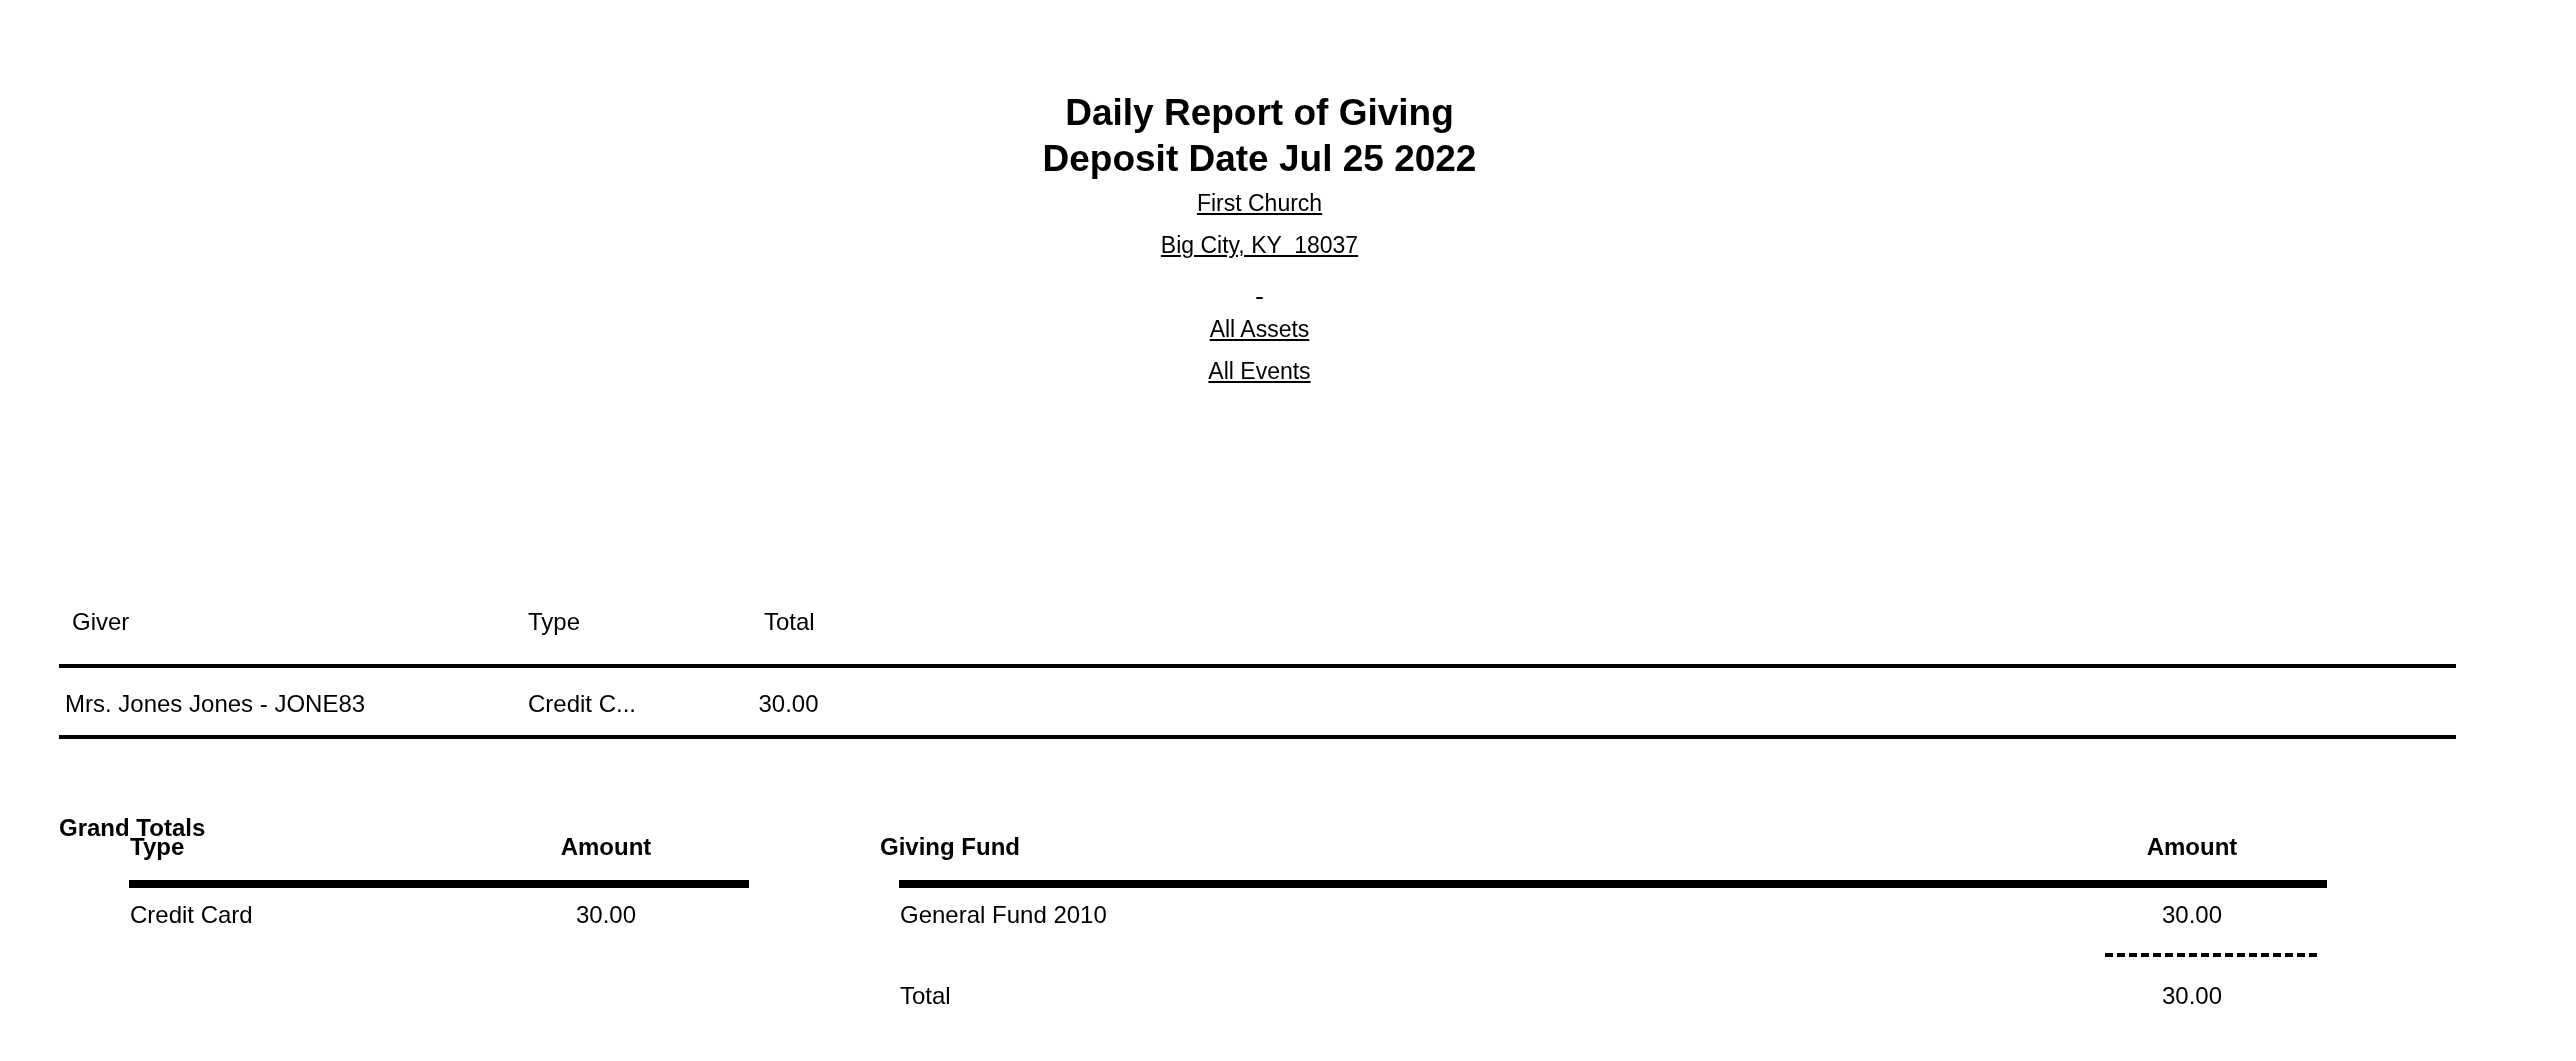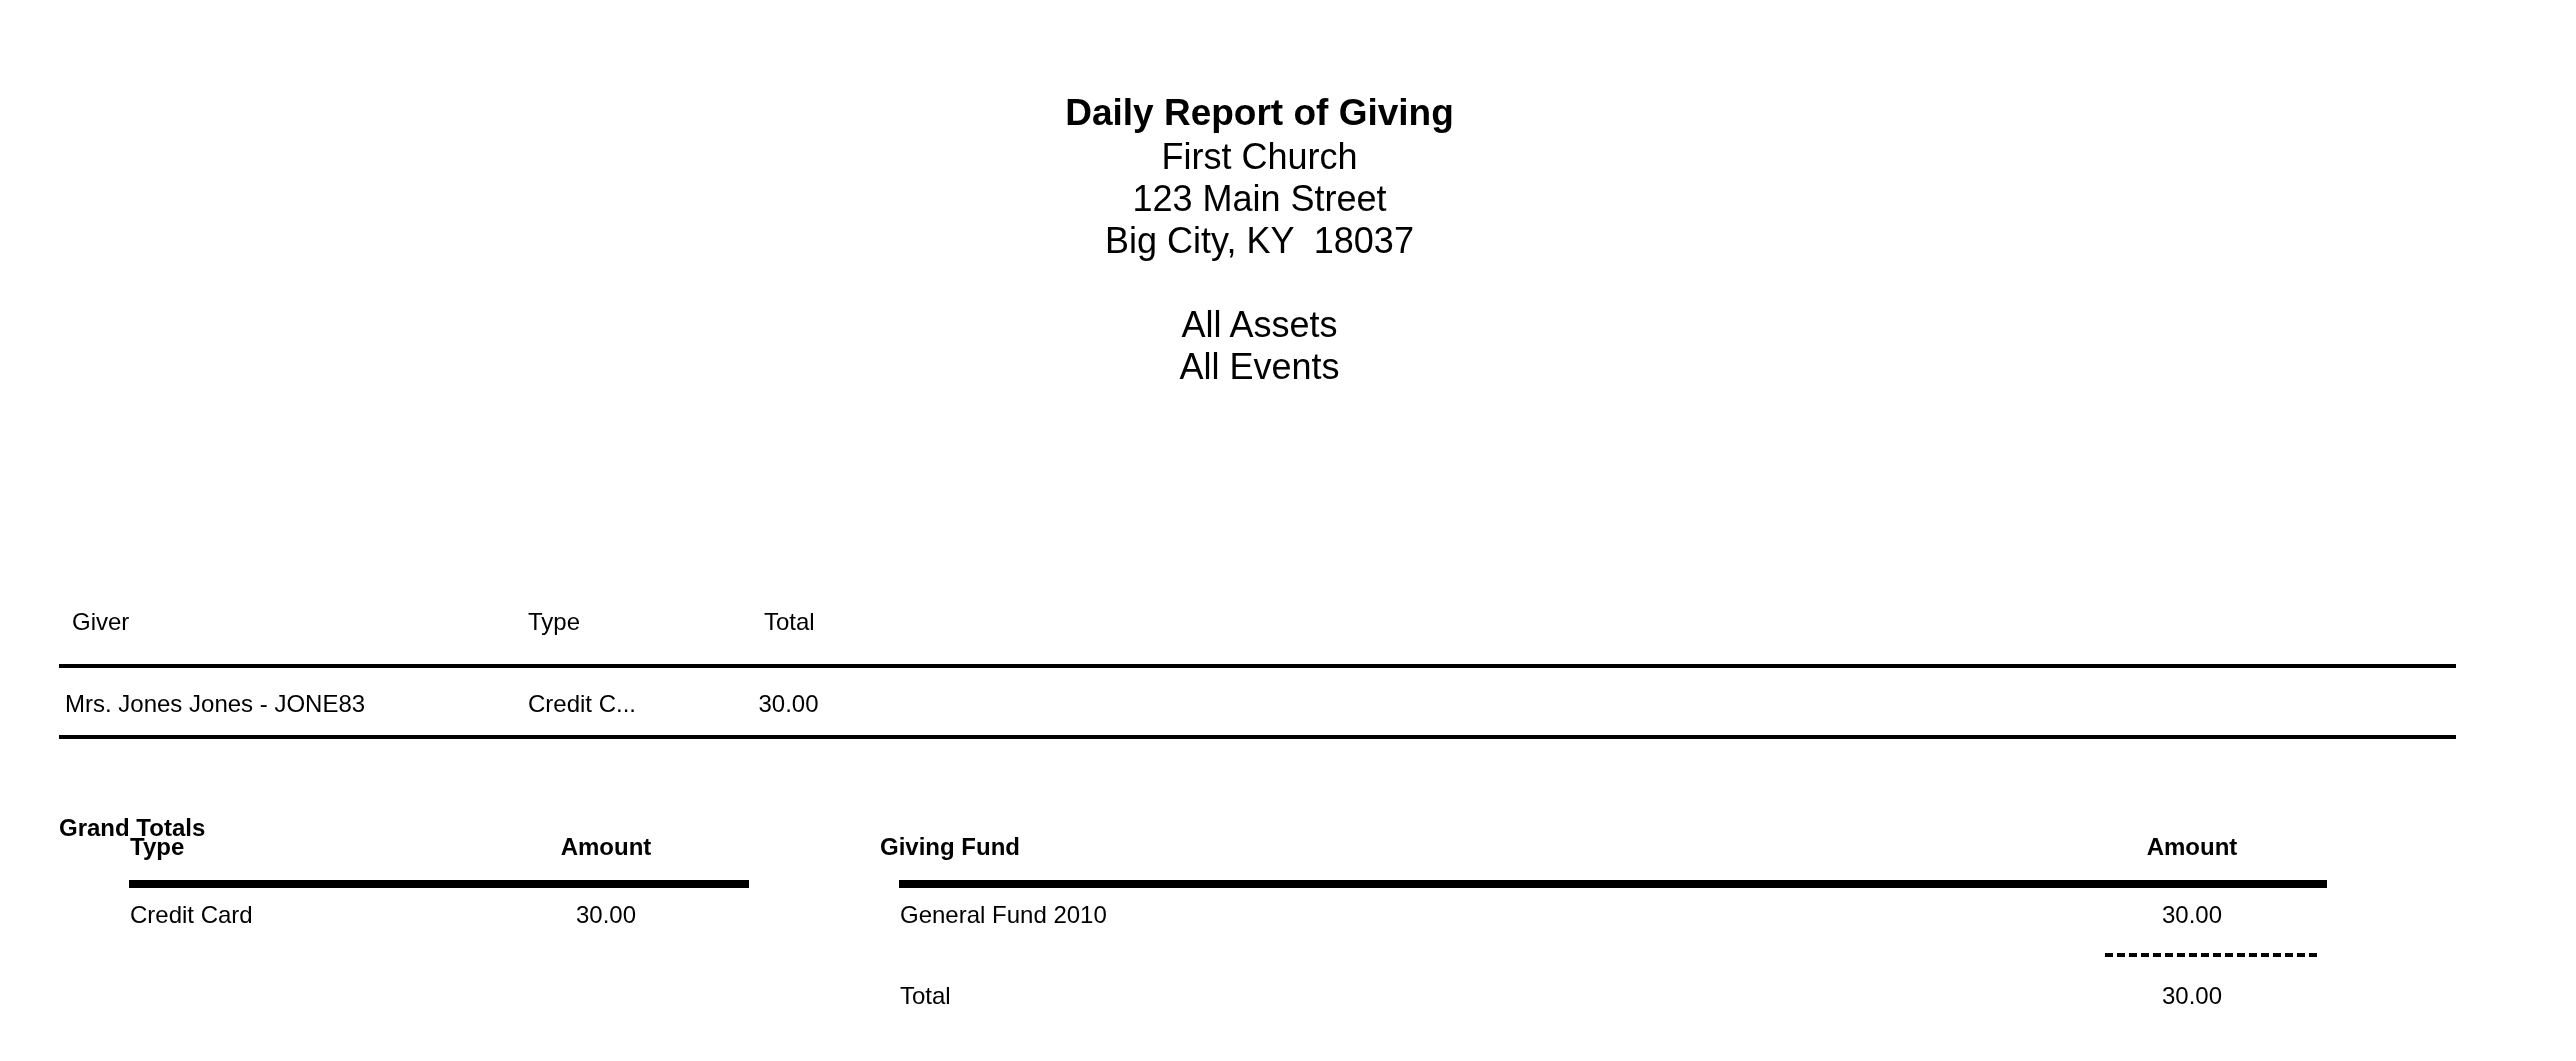--- a/index.html
+++ b/index.html
@@ -11,39 +11,39 @@
     position: relative;
     overflow: hidden;
   }
   .page { position: absolute; left: 0; top: 0; width: 2312px; height: 1062px; margin-top: 31px; }
   .abs { position: absolute; }
   .pre { white-space: pre; }
 
   
   .hdr { left: 0; width: 2519px; text-align: center; }
   .hdr-title { font-size: 37px; font-weight: bold; height: 46px; line-height: 46px; }
-  .hdr-line  { font-size: 36px; height: 42px; line-height: 42px; }
+  .hdr-line  { font-size: 23px; height: 42px; line-height: 42px; text-decoration: underline; }
 
   
   .cell { font-size: 24px; height: 41px; line-height: 41px; }
   .rule-thin  { background: #000000; height: 4.1px; }
   .rule-thick { background: #000000; height: 8.1px; }
   .num { text-align: center; }
   .bold { font-weight: bold; }
   .dashed-rule { border-top: 4.1px dashed #000000; height: 0; }
 </style>
 </head>
 <body>
 
 <div class="page">
 
   <div class="abs hdr" style="top:59px;">
     <div class="hdr-title">Daily Report of Giving</div>
+    <div class="hdr-title">Deposit Date Jul 25 2022</div>
     <div class="hdr-line">First Church</div>
-    <div class="hdr-line">123 Main Street</div>
     <div class="hdr-line pre">Big City, KY  18037</div>
     <div class="hdr-line">&nbsp;</div>
     <div class="hdr-line">All Assets</div>
     <div class="hdr-line">All Events</div>
   </div>
 
   <div>
 
     <div class="abs cell" style="left:72px;  top:570px;">Giver</div>
     <div class="abs cell" style="left:528px; top:570px;">Type</div>

